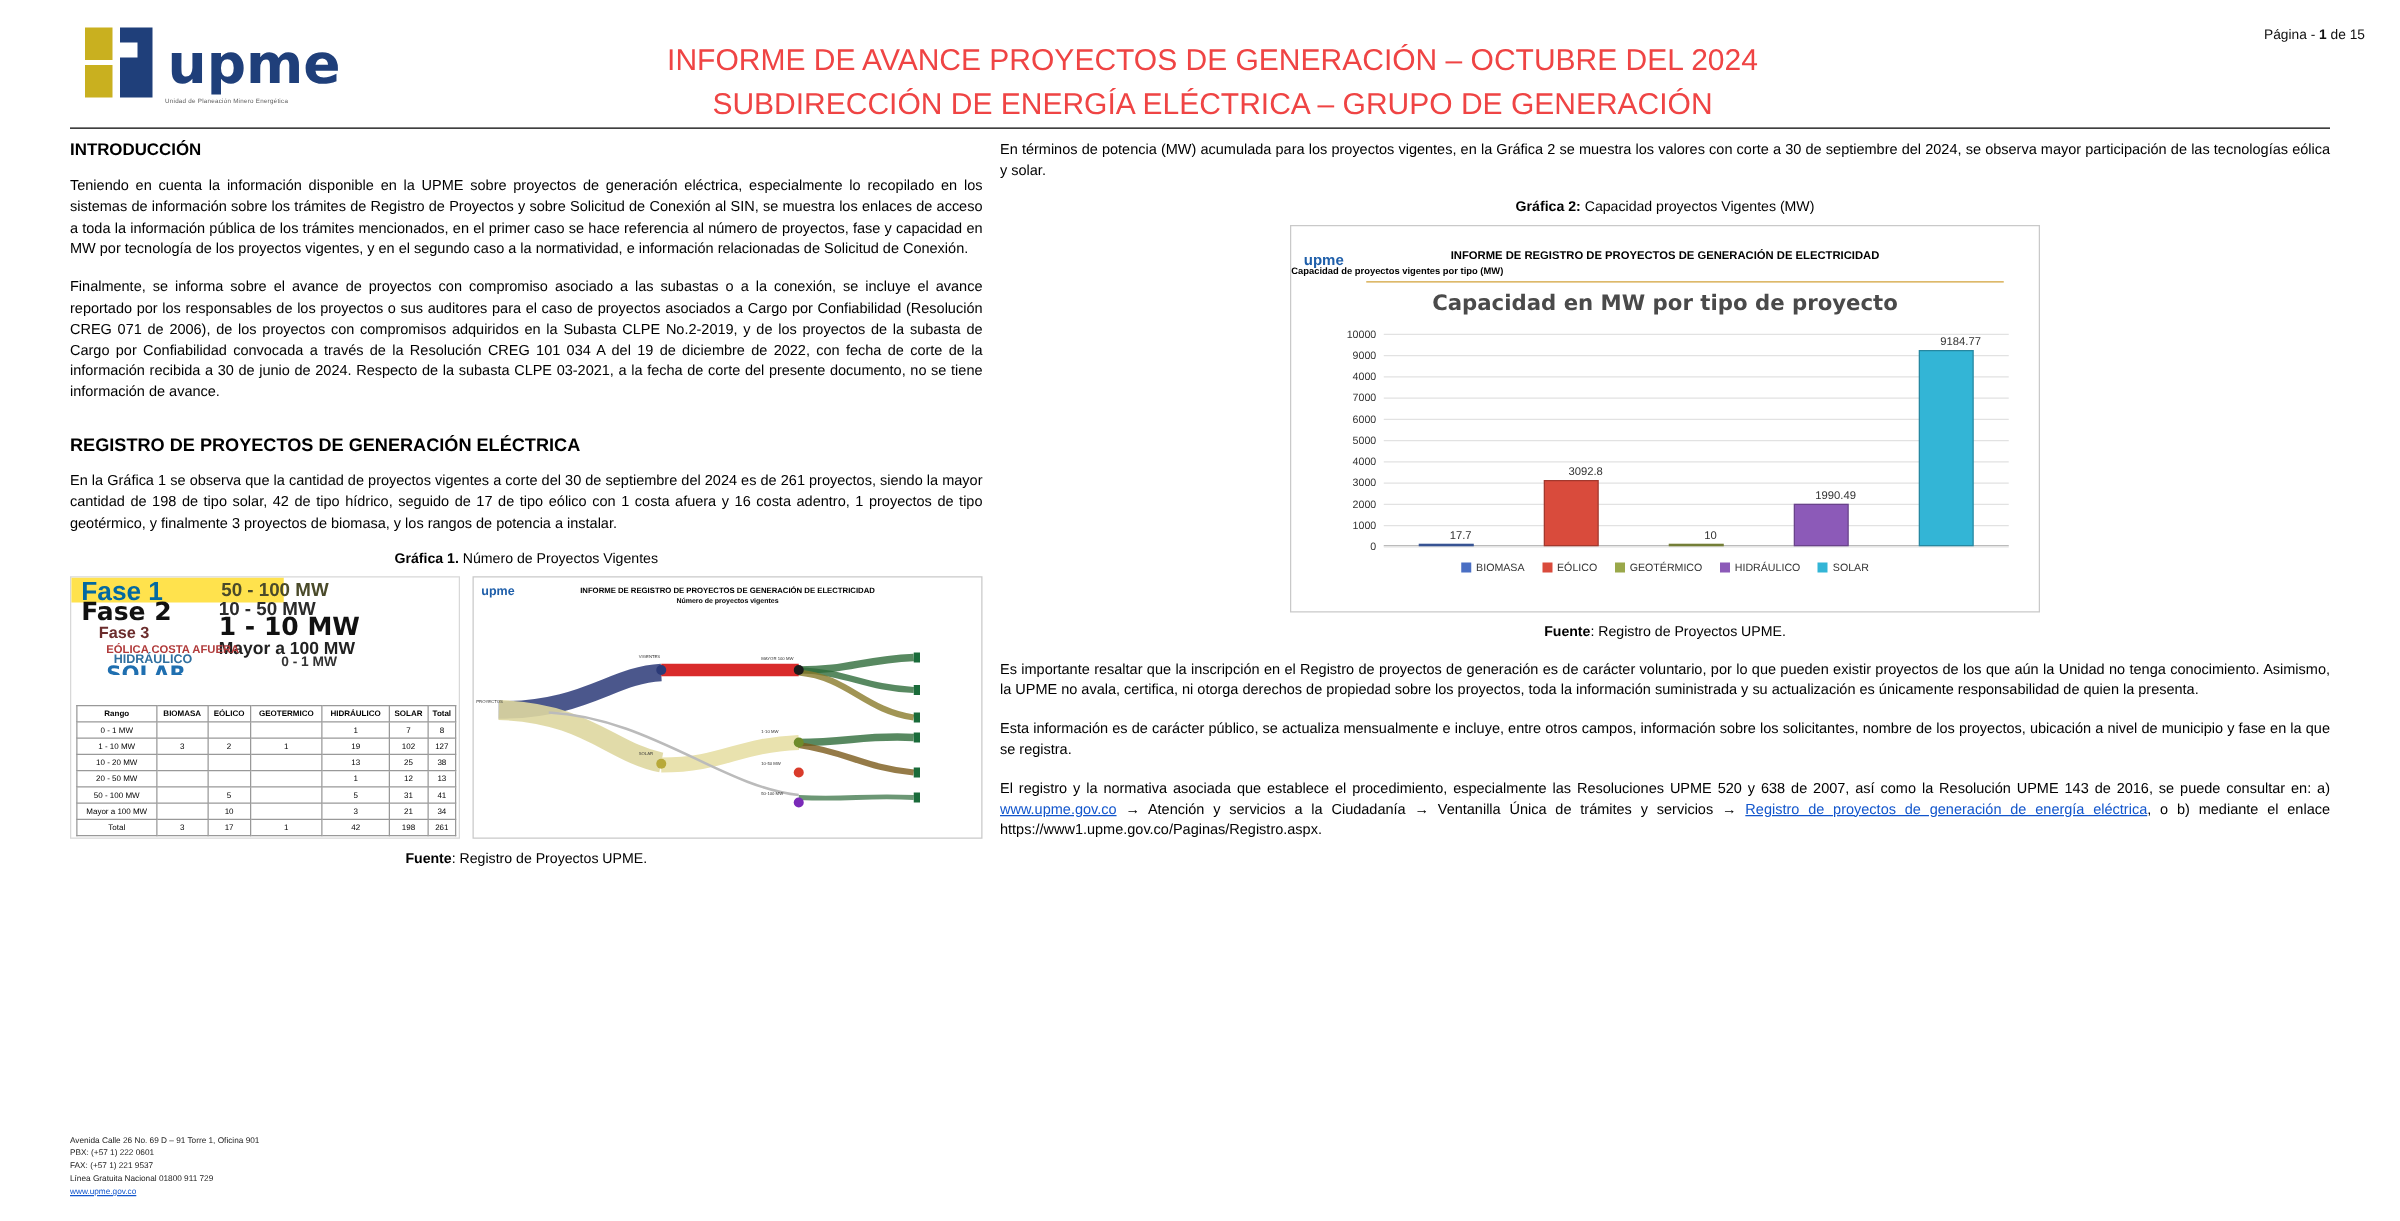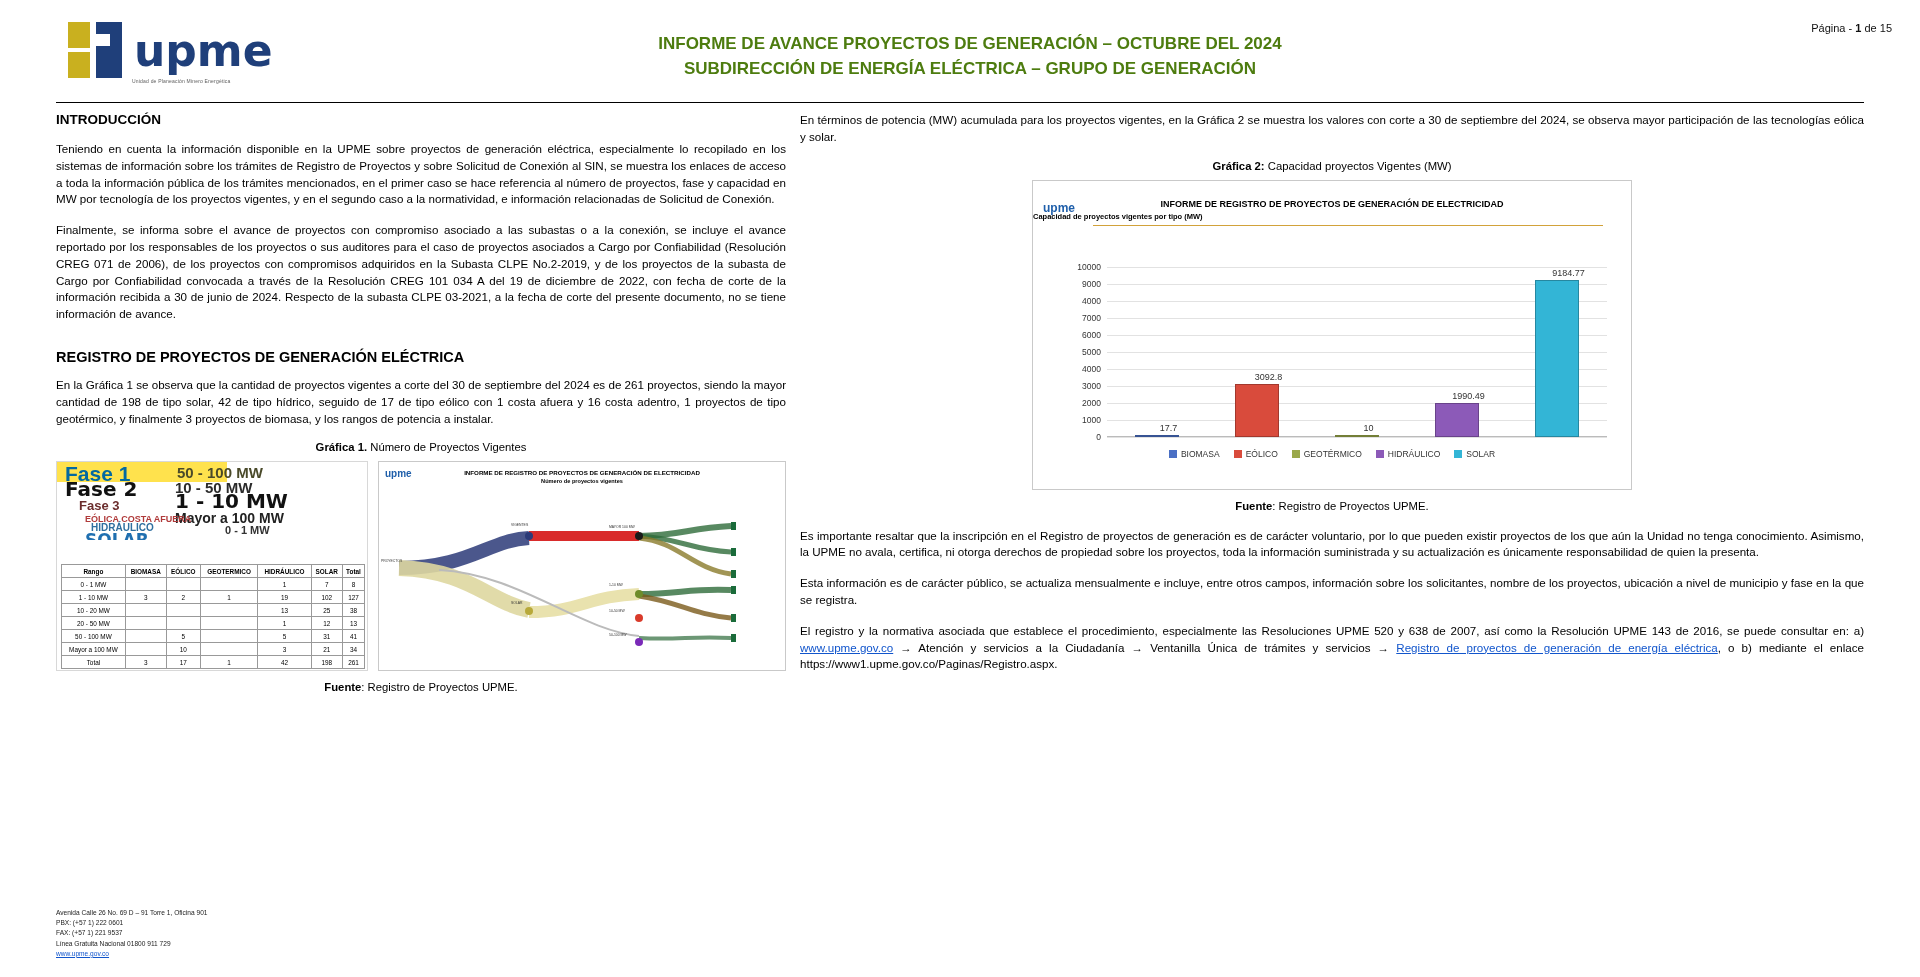--- a/index.html
+++ b/index.html
@@ -23,21 +23,21 @@
     width:250px; height:72px;
   }
   .logo svg { display:block; }
   .logo-sub {
     position:absolute; left:132px; top:78px;
     font-size:5px; color:#5c5c5c; letter-spacing:.2px;
   }
   .doc-title {
     position:absolute; left:380px; top:32px; width:1180px;
     text-align:center;
-    color:#4d7c0f; font-size:17px; font-weight:bold; line-height:1.45;
+    color:#ef4444; font-size:24px; font-weight:normal; line-height:1.45;
   }
   .rule {
     position:absolute; left:56px; right:56px; top:102px;
     height:1px; background:#000;
   }
   
   .col-left { position:absolute; left:56px; top:112px; width:730px; }
   .col-right { position:absolute; left:800px; top:112px; width:1064px; }
 
   h2.sec {
@@ -318,20 +318,21 @@
 
   <div class="cap">
     <b>Gráfica 2:</b><span> Capacidad proyectos Vigentes (MW)</span>
   </div>
 
   <div class="fig2">
     <div class="f2-logo">upme</div>
     <div class="f2-h1">INFORME DE REGISTRO DE PROYECTOS DE GENERACIÓN DE ELECTRICIDAD</div>
     <div class="f2-h2">Capacidad de proyectos vigentes por tipo  (MW)</div>
     <div class="f2-hr"></div>
+    <div class="f2-title">Capacidad en MW por tipo de proyecto</div>
     <div class="plot" id="plot">
       <div class="axis-x"></div>
     <div class="gridline" style="top: 170px;"></div>
         <div class="ytick" style="top: 170px;">0</div>
         <div class="gridline" style="top: 153px;"></div>
         <div class="ytick" style="top: 153px;">1000</div>
         <div class="gridline" style="top: 136px;"></div>
         <div class="ytick" style="top: 136px;">2000</div>
         <div class="gridline" style="top: 119px;"></div>
         <div class="ytick" style="top: 119px;">3000</div>

